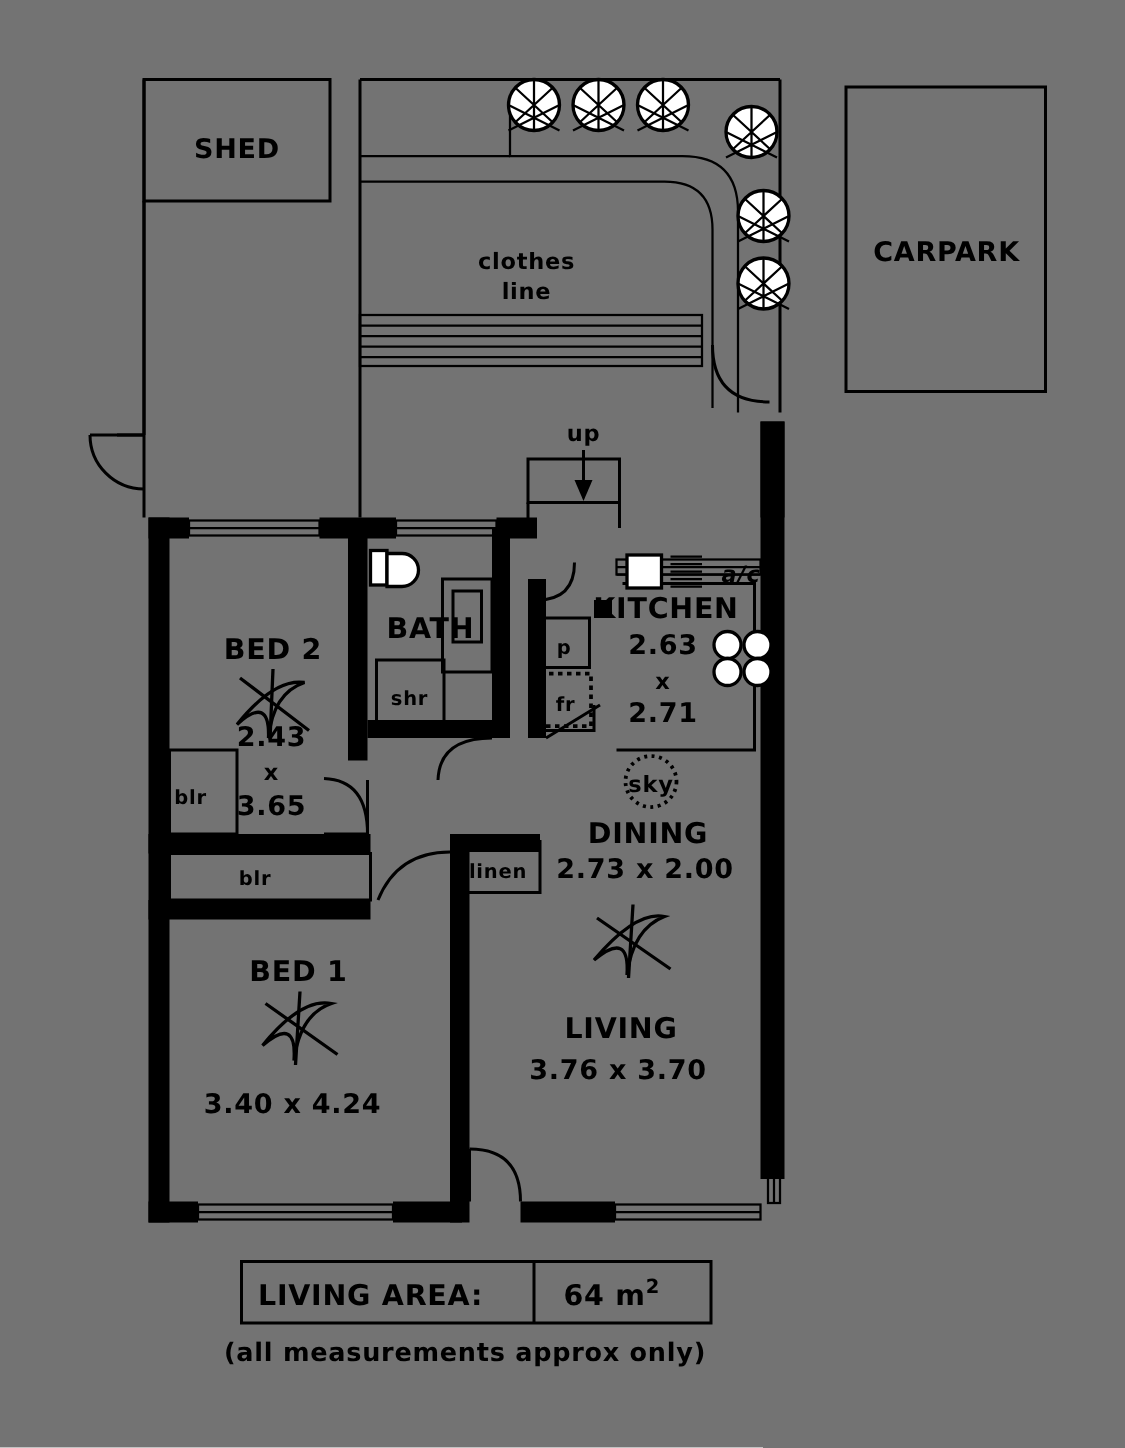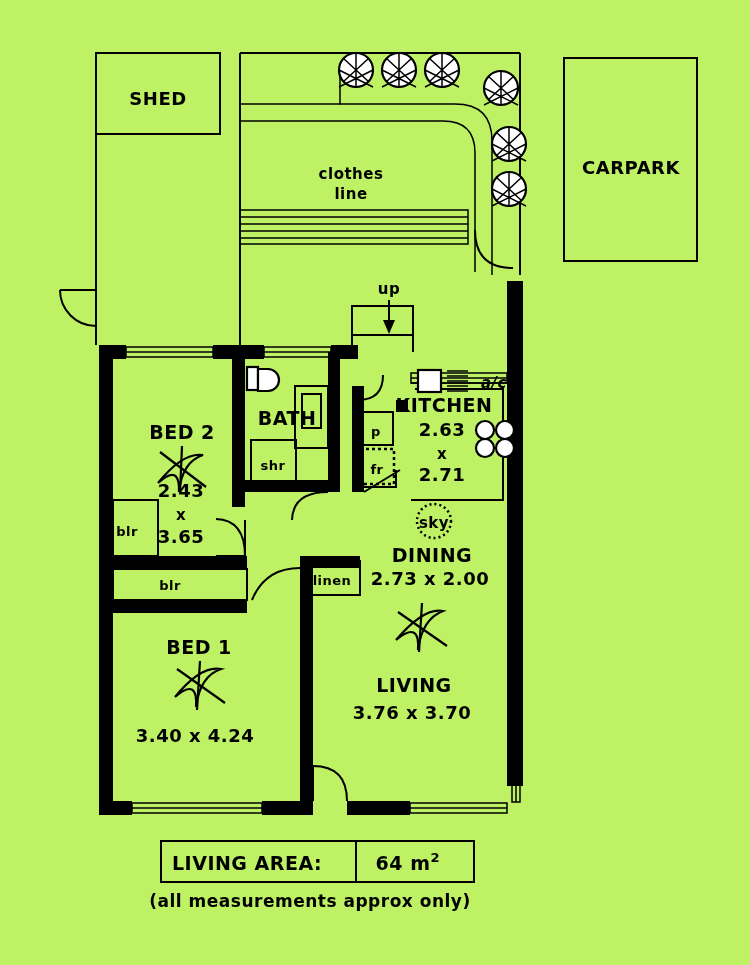--- a/index.html
+++ b/index.html
@@ -10,21 +10,21 @@
   body {
     width: 750px;
     height: 965px;
     font-family: "DejaVu Sans", sans-serif;
     overflow: hidden;
   }
   #plan-root {
     position: relative;
     width: 750px;
     height: 965px;
-    background: #bef264;
+    background: #737373;
   }
   svg#floorplan {
     display: block;
     width: 750px;
     height: 965px;
   }
   .lbl {
     font-family: "DejaVu Sans", sans-serif;
     font-weight: 700;
     fill: #000000;

